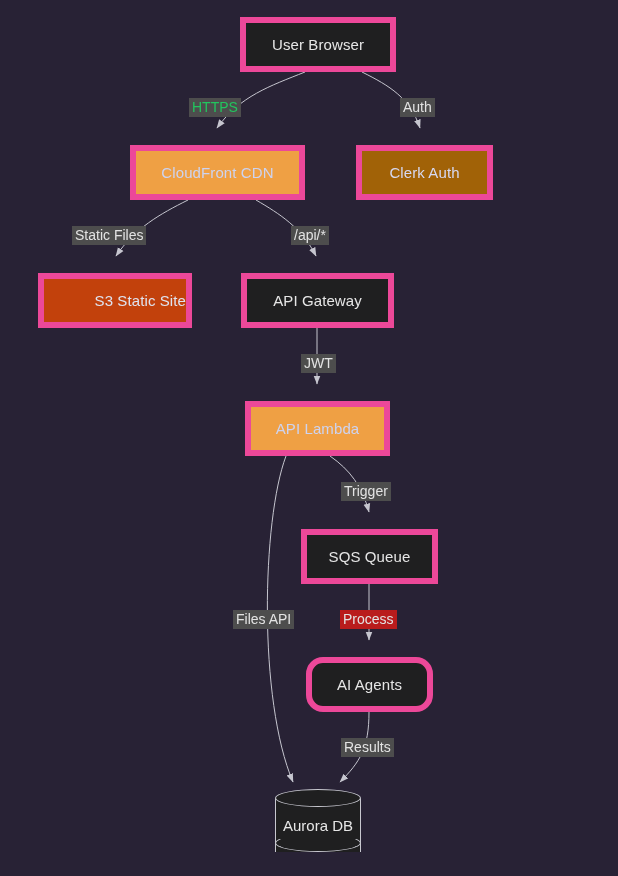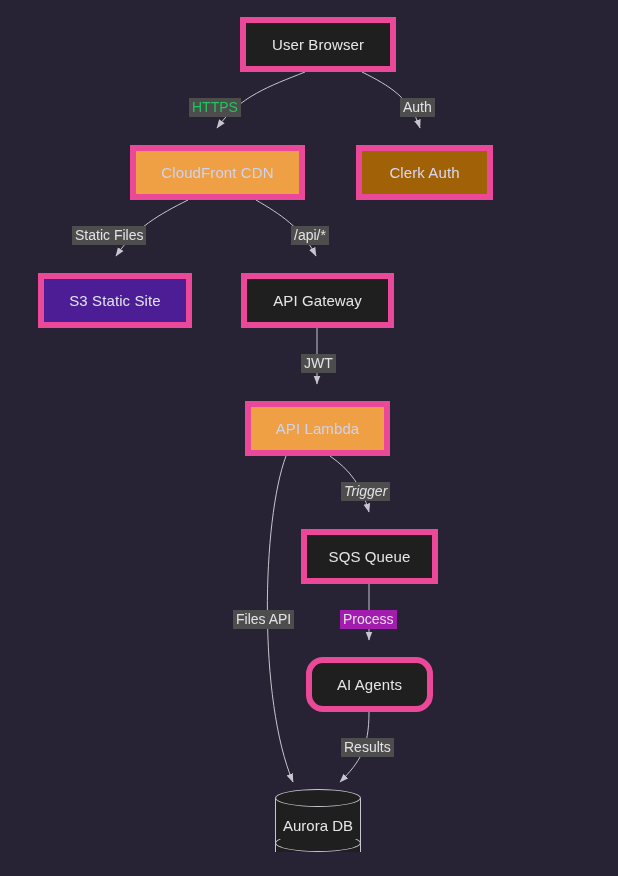--- a/index.html
+++ b/index.html
@@ -47,22 +47,23 @@
   .node.orange {
     background: #efa044;
     color: #cdd3f0;
   }
   .node.purple {
     background: #a16207;
     color: #d7d9f2;
     justify-content: center;
   }
   .node.green {
-    background: #4c1d95;
+    background: #c2410c;
     color: #dfe3ef;
+    justify-content: flex-end;
   }
   .node-label {
     display: block;
     line-height: 1;
   }
   
   .cyl {
     position: absolute;
     width: 86px;
     height: 72px;
@@ -182,19 +183,19 @@
         <div class="cyl-top"></div>
         <div class="cyl-text">Aurora DB</div>
       </div>
     </div>
   <div id="edge-label-layer">
       <div class="edge-label" style="left: 189px; top: 98px; background: rgb(77, 77, 77); color: #22c55e;">HTTPS</div>
       <div class="edge-label" style="left: 400px; top: 98px; background: rgb(77, 77, 77); color: rgb(227, 227, 227);">Auth</div>
       <div class="edge-label" style="left: 72px; top: 226px; background: rgb(77, 77, 77); color: rgb(227, 227, 227);">Static Files</div>
       <div class="edge-label" style="left: 291px; top: 226px; background: rgb(77, 77, 77); color: rgb(227, 227, 227);">/api/*</div>
       <div class="edge-label" style="left: 301px; top: 354px; background: rgb(77, 77, 77); color: rgb(227, 227, 227);">JWT</div>
-      <div class="edge-label" style="left: 341px; top: 482px; background: rgb(77, 77, 77); color: rgb(227, 227, 227); font-style: italic;">Trigger</div>
-      <div class="edge-label" style="left: 340px; top: 610px; background: #a21caf; color: rgb(227, 227, 227);">Process</div>
+      <div class="edge-label" style="left: 341px; top: 482px; background: rgb(77, 77, 77); color: rgb(227, 227, 227);">Trigger</div>
+      <div class="edge-label" style="left: 340px; top: 610px; background: #b91c1c; color: rgb(227, 227, 227);">Process</div>
       <div class="edge-label" style="left: 341px; top: 738px; background: rgb(77, 77, 77); color: rgb(227, 227, 227);">Results</div>
       <div class="edge-label" style="left: 233px; top: 610px; background: rgb(77, 77, 77); color: rgb(227, 227, 227);">Files API</div>
     </div>
 
 </div>
 
 </body></html>

